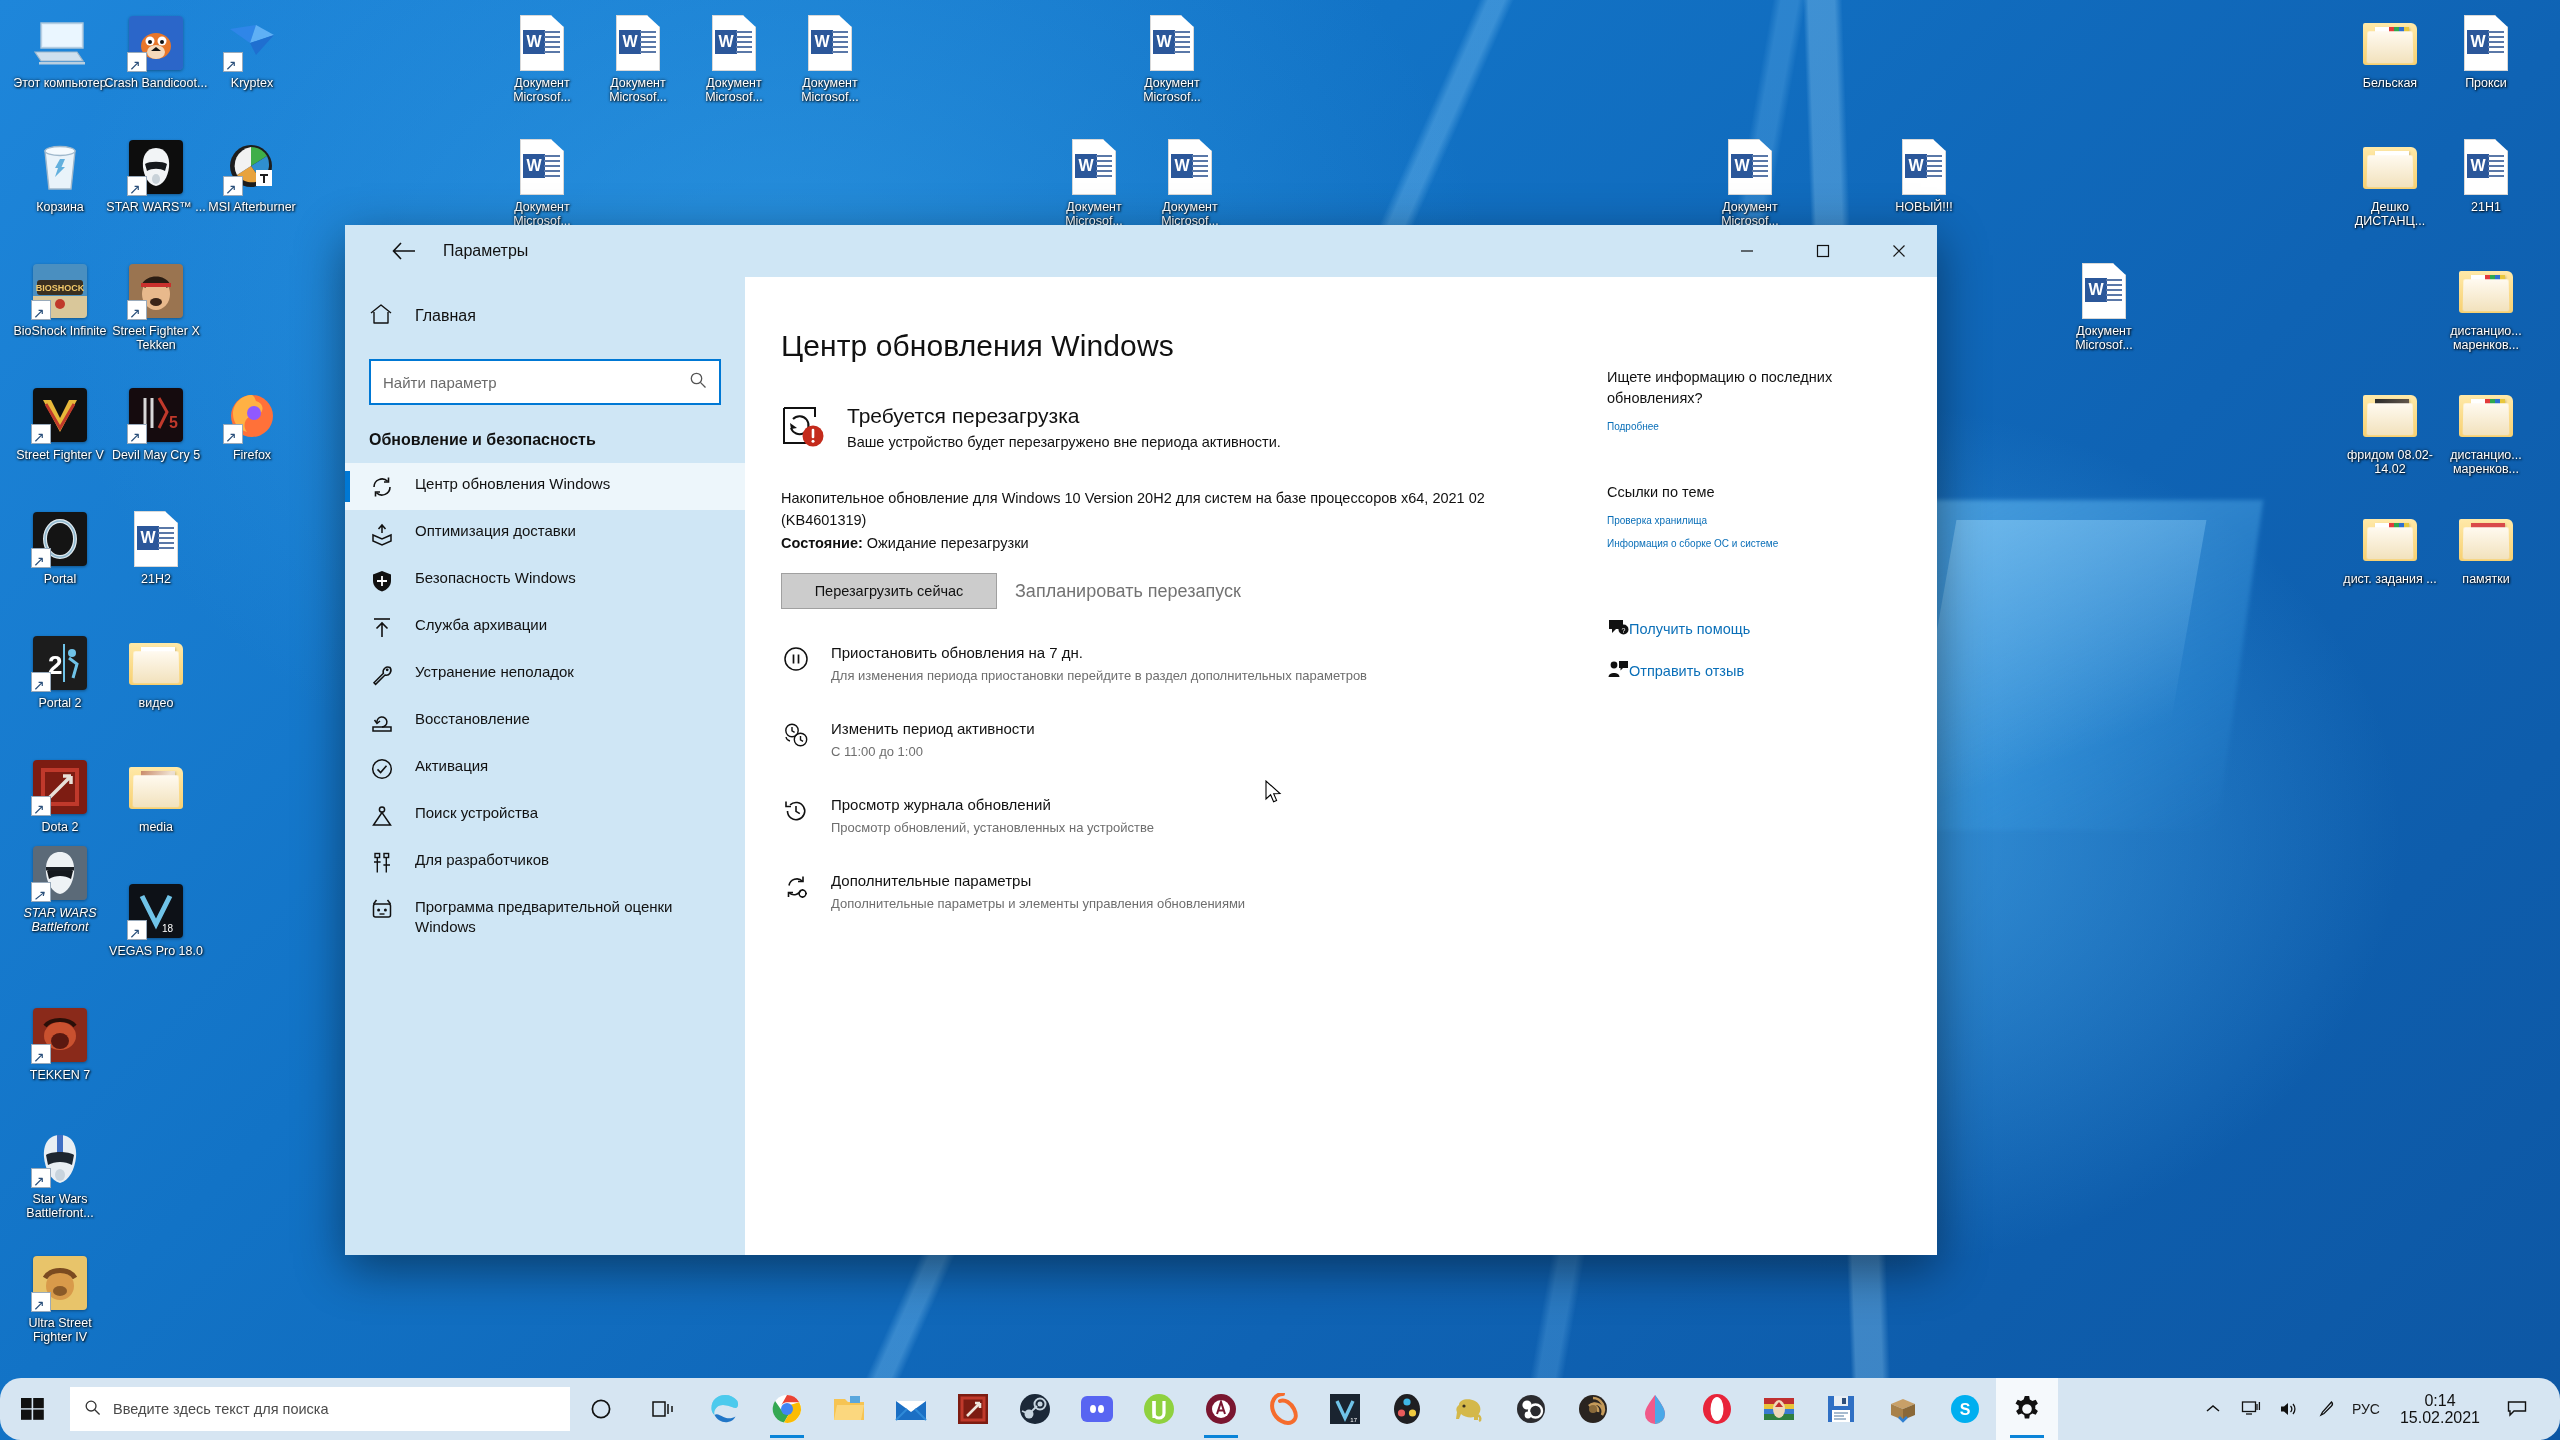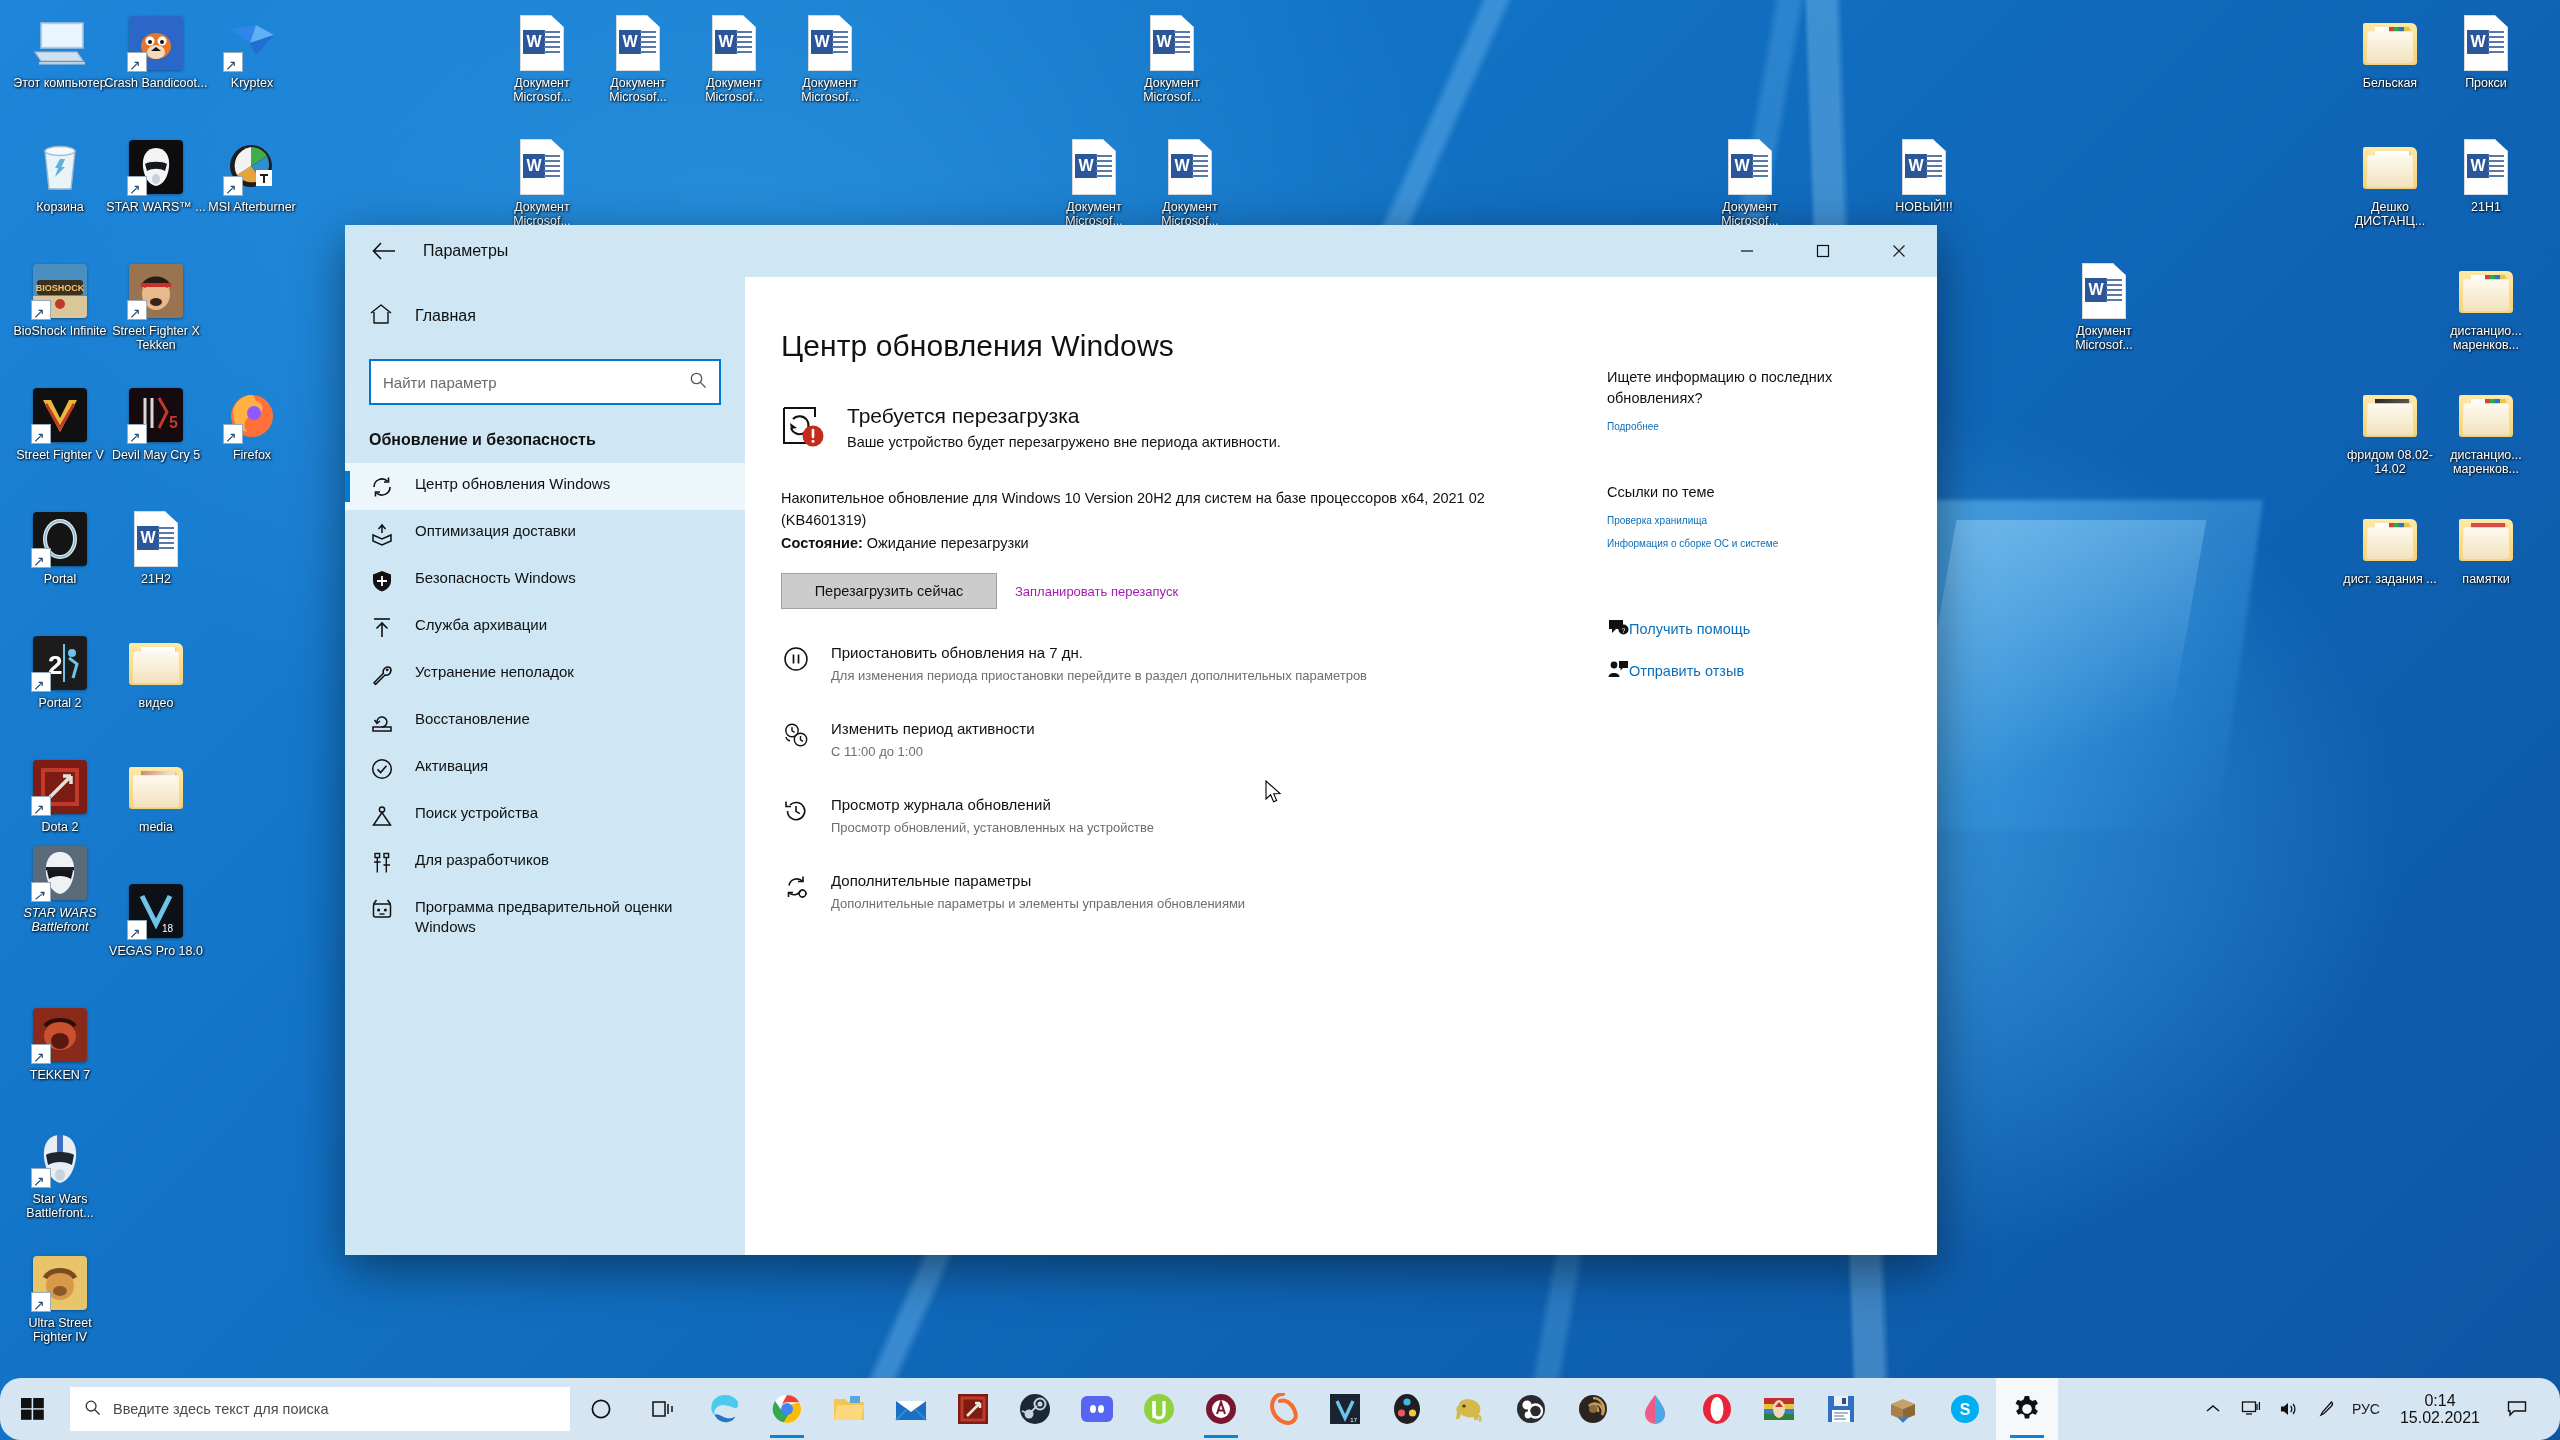--- a/index.html
+++ b/index.html
@@ -102,21 +102,21 @@
          box-shadow:0 1px 3px rgba(0,0,0,.35); }
 
   
   #win{
     position:absolute; left:345px; top:225px; width:1592px; height:1030px;
     background:#fff; box-shadow:0 14px 46px rgba(0,0,0,.45);
     display:flex; flex-direction:column;
   }
   #titlebar{
     height:52px; background:#cfe6f5; display:flex; align-items:center;
-    position:relative; flex:0 0 52px;
+    position:relative; flex:0 0 52px;padding-left:20px;
   }
   #tb-back{
     width:54px; height:46px; display:flex; align-items:center; justify-content:center;
     font-size:22px; color:#1a1a1a; cursor:pointer; margin-left:12px;
   }
   #tb-title{ font-size:16px; color:#111; margin-left:12px; }
   #tb-ctrls{ position:absolute; right:0; top:0; height:52px; display:flex; }
   .tbbtn{
     width:76px; height:52px; display:flex; align-items:center; justify-content:center;
     font-size:17px; color:#1a1a1a; cursor:pointer;
@@ -176,21 +176,21 @@
   #updname{ font-size:14.5px; color:#111; margin-top:34px; line-height:22px; max-width:1000px; }
   #updstate{ font-size:14.5px; color:#111; margin-top:4px; }
   #updstate b{ font-weight:bold; }
 
   #btnrow{ display:flex; align-items:center; gap:18px; margin-top:22px; }
   #btn-restart{
     background:#cccccc; border:1px solid #a0a0a0; color:#111;
     font-size:14.5px; font-family:"Liberation Sans",sans-serif;
     padding:9px 20px; cursor:pointer; min-width:216px;
   }
-  #link-schedule{ font-size:13px; color:#a21caf; cursor:pointer; }
+  #link-schedule{ font-size:18px; color:#737373; cursor:pointer; }
 
   .optrow{ display:flex; gap:20px; margin-top:34px; align-items:flex-start; }
   .optrow .oi{ width:30px; flex:0 0 30px; padding-top:2px; display:flex; justify-content:center; }
   .optrow .ot{ font-size:15px; color:#111; cursor:pointer; line-height:20px; }
   .optrow .od{ font-size:13px; color:#6e6e6e; margin-top:4px; line-height:18px; }
 
   .rs-h{ font-size:14.5px; color:#111; line-height:21px; }
   .rs-l{ font-size:10px; color:#0a6fb8; margin-top:12px; cursor:pointer; display:block; }
   .rs-gap{ height:50px; }
   .rs-ic{ display:flex; align-items:center; margin-top:18px; cursor:pointer; }

